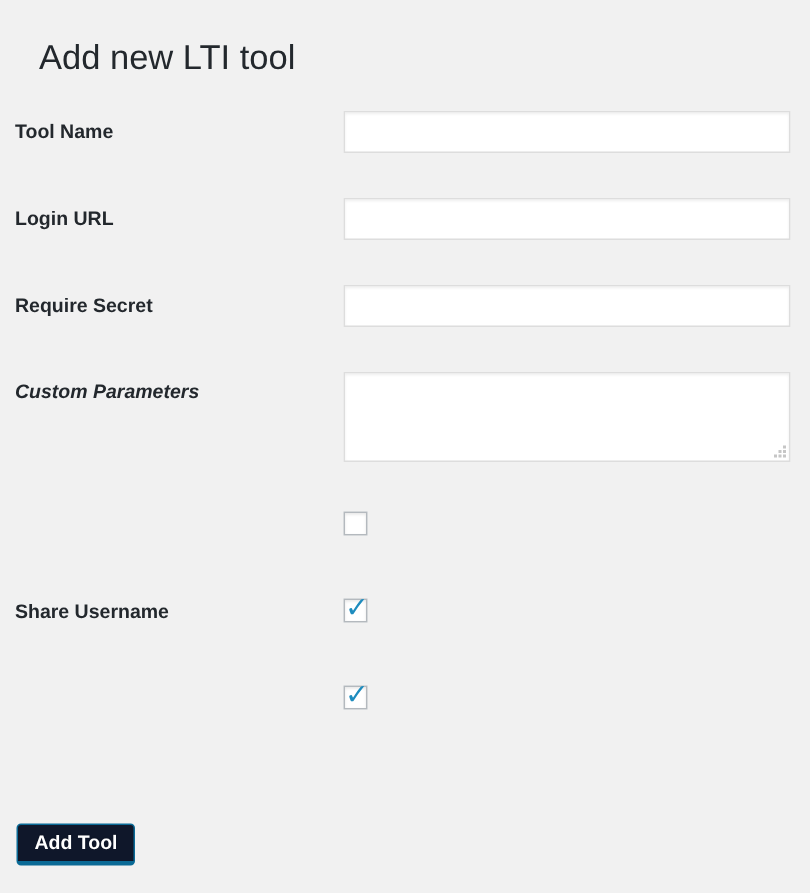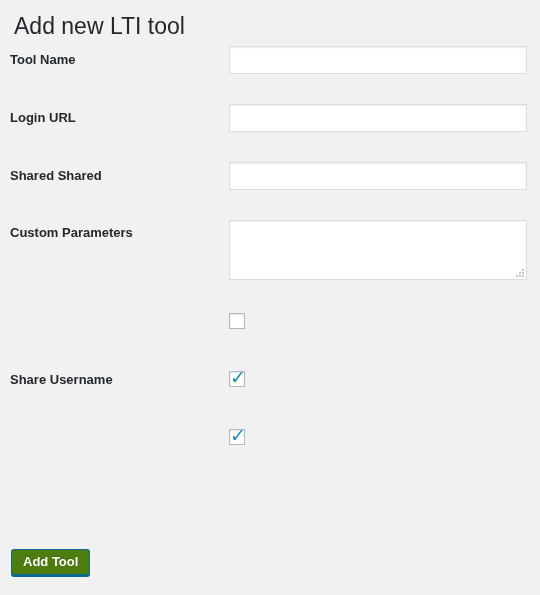--- a/index.html
+++ b/index.html
@@ -22,27 +22,27 @@
     padding: 0;
   }
   .page-title {
     position: absolute;
     left: 10px;
     top: 8px;
     font-size: 23px;
     font-weight: normal;
     line-height: 29px;
     color: #23282d;
-    margin: 4px;
+    margin: 16px;
     white-space: nowrap;
   }
   .form-table {
     position: absolute;
     left: 0;
-    top: 37px;
+    top: 65px;
     width: 432px;
   }
   .form-row {
     position: relative;
     height: 58px;
   }
   .form-row.row-textarea {
     height: 88px;
   }
   .row-label {
@@ -50,20 +50,21 @@
     left: 10px;
     top: 14px;
     font-size: 13px;
     font-weight: bold;
     line-height: 18px;
     color: #23282d;
     white-space: nowrap;
   }
   .row-label.label-textarea {
     top: 13px;
+    font-style: italic;
   }
   .row-field {
     position: absolute;
     left: 229px;
     top: 9px;
   }
   .text-input {
     width: 298px;
     height: 28px;
     box-sizing: border-box;
@@ -140,21 +141,21 @@
   .row-field.field-checkbox {
     top: 14px;
   }
   .submit-area {
     position: absolute;
     left: 11px;
     top: 549px;
   }
   .button-primary {
     display: inline-block;
-    background: #4d7c0f;
+    background: #0f172a;
     border: 1px solid #0a6a96;
     border-bottom-width: 3px;
     border-bottom-color: #0a6a96;
     border-radius: 3px;
     color: #ffffff;
     font-family: "Liberation Sans", sans-serif;
     font-size: 13px;
     font-weight: bold;
     line-height: 20px;
     padding: 2px 11px 3px 11px;
@@ -183,21 +184,21 @@
 
     <div class="form-row">
       <div class="row-label">Login URL</div>
       <div class="row-field">
         <input class="text-input" type="text" placeholder="" style="">
       </div>
     </div>
 
 
     <div class="form-row">
-      <div class="row-label">Shared Shared</div>
+      <div class="row-label">Require Secret</div>
       <div class="row-field">
         <input class="text-input" type="text" placeholder="" style="">
       </div>
     </div>
 
     <div class="form-row row-textarea">
       <div class="row-label label-textarea">Custom Parameters</div>
       <div class="row-field">
         <div class="textarea-wrap">
           <textarea class="textarea-input" placeholder="" style=""></textarea>

